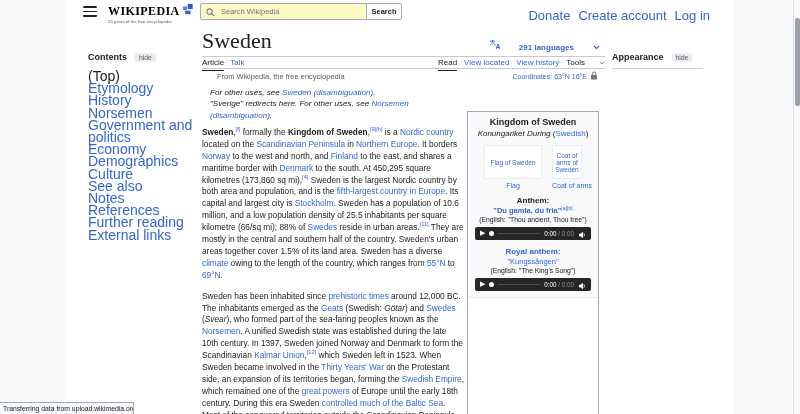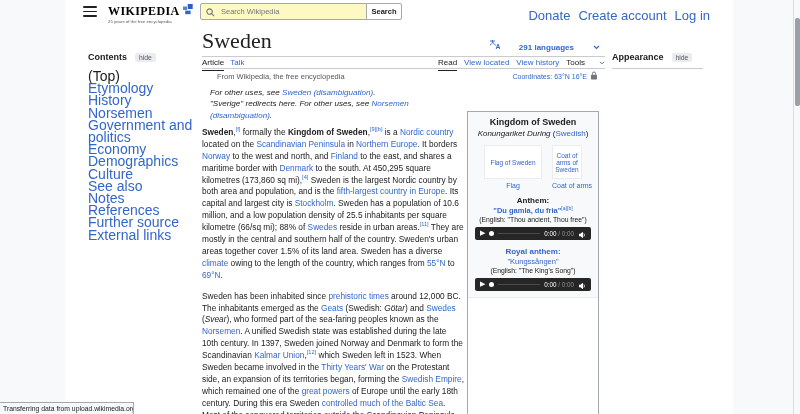--- a/index.html
+++ b/index.html
@@ -139,21 +139,21 @@
   <a>Etymology</a>
   <a>History</a>
   <a>Norsemen</a>
   <a>Government and politics</a>
   <a>Economy</a>
   <a>Demographics</a>
   <a>Culture</a>
   <a>See also</a>
   <a>Notes</a>
   <a>References</a>
-  <a>Further source</a>
+  <a>Further reading</a>
   <a>External links</a>
 </div>
 
 <div id="appearance-head" class="abs">
   <span class="head">Appearance</span>
   <span class="chip">hide</span>
 </div>
 <div id="appearance-rule" class="abs rule"></div>
 
 <h1 id="page-title" class="abs" style="margin:0;font-weight:normal;">Sweden</h1>

